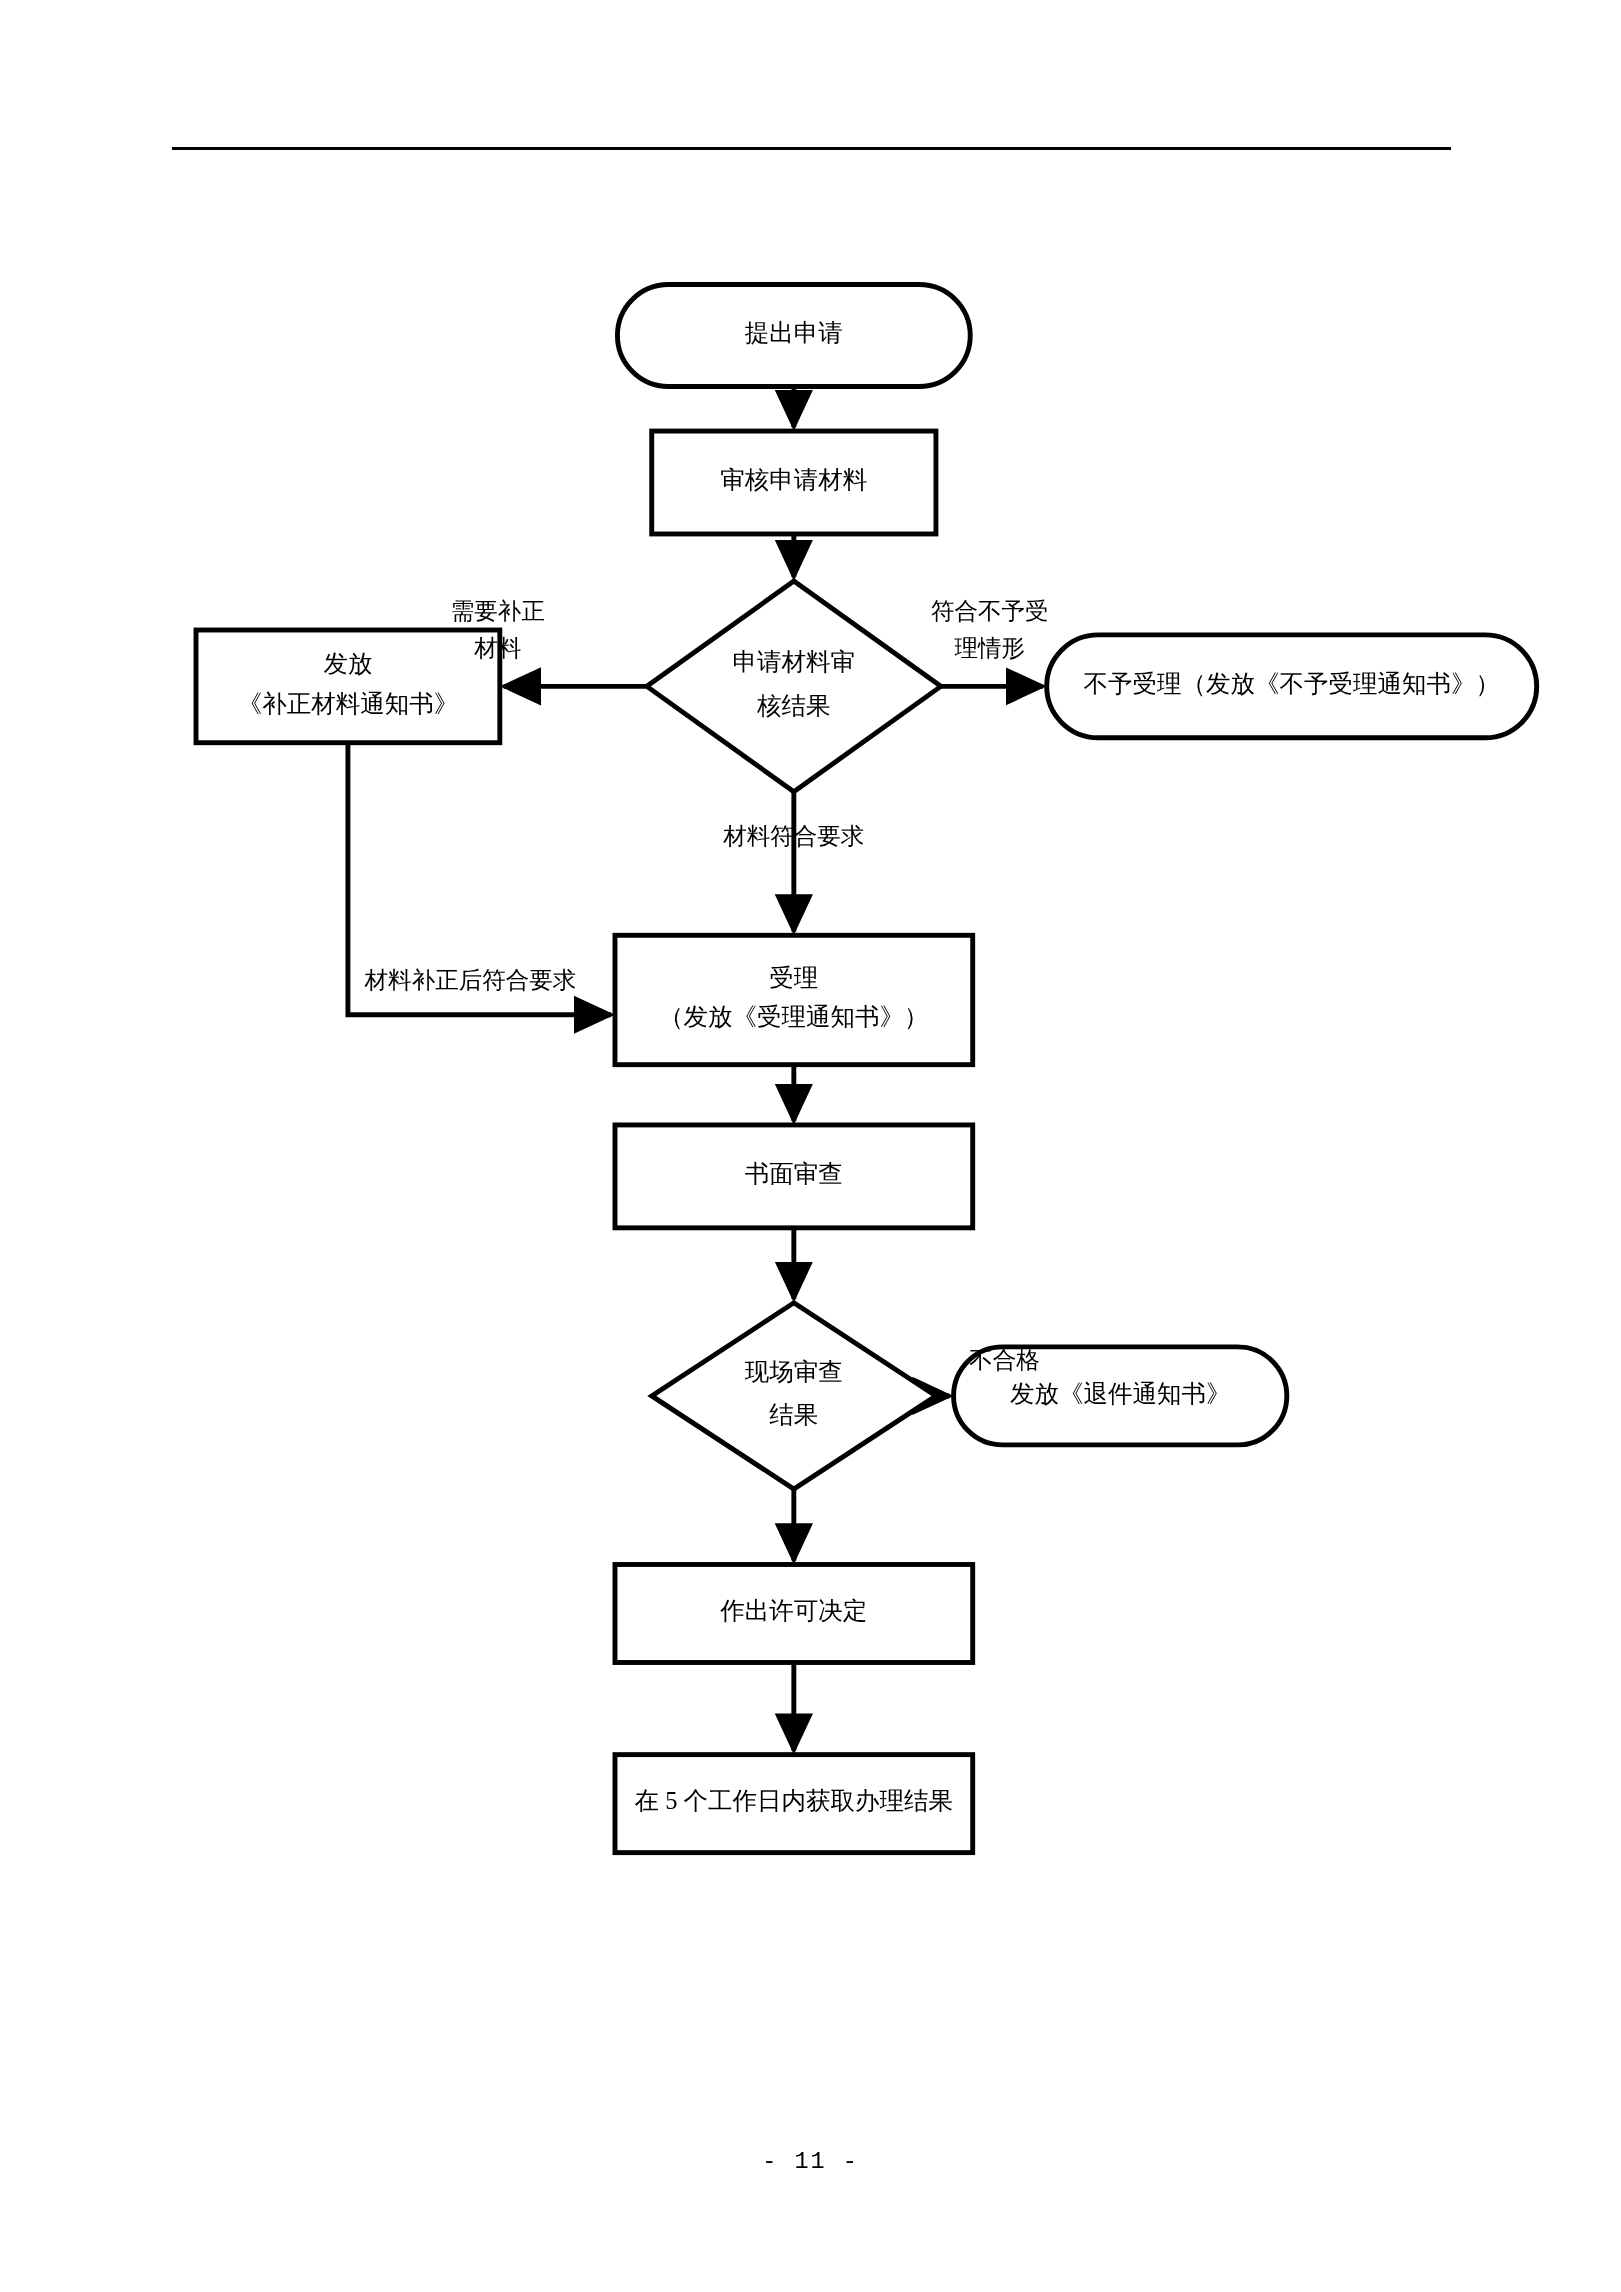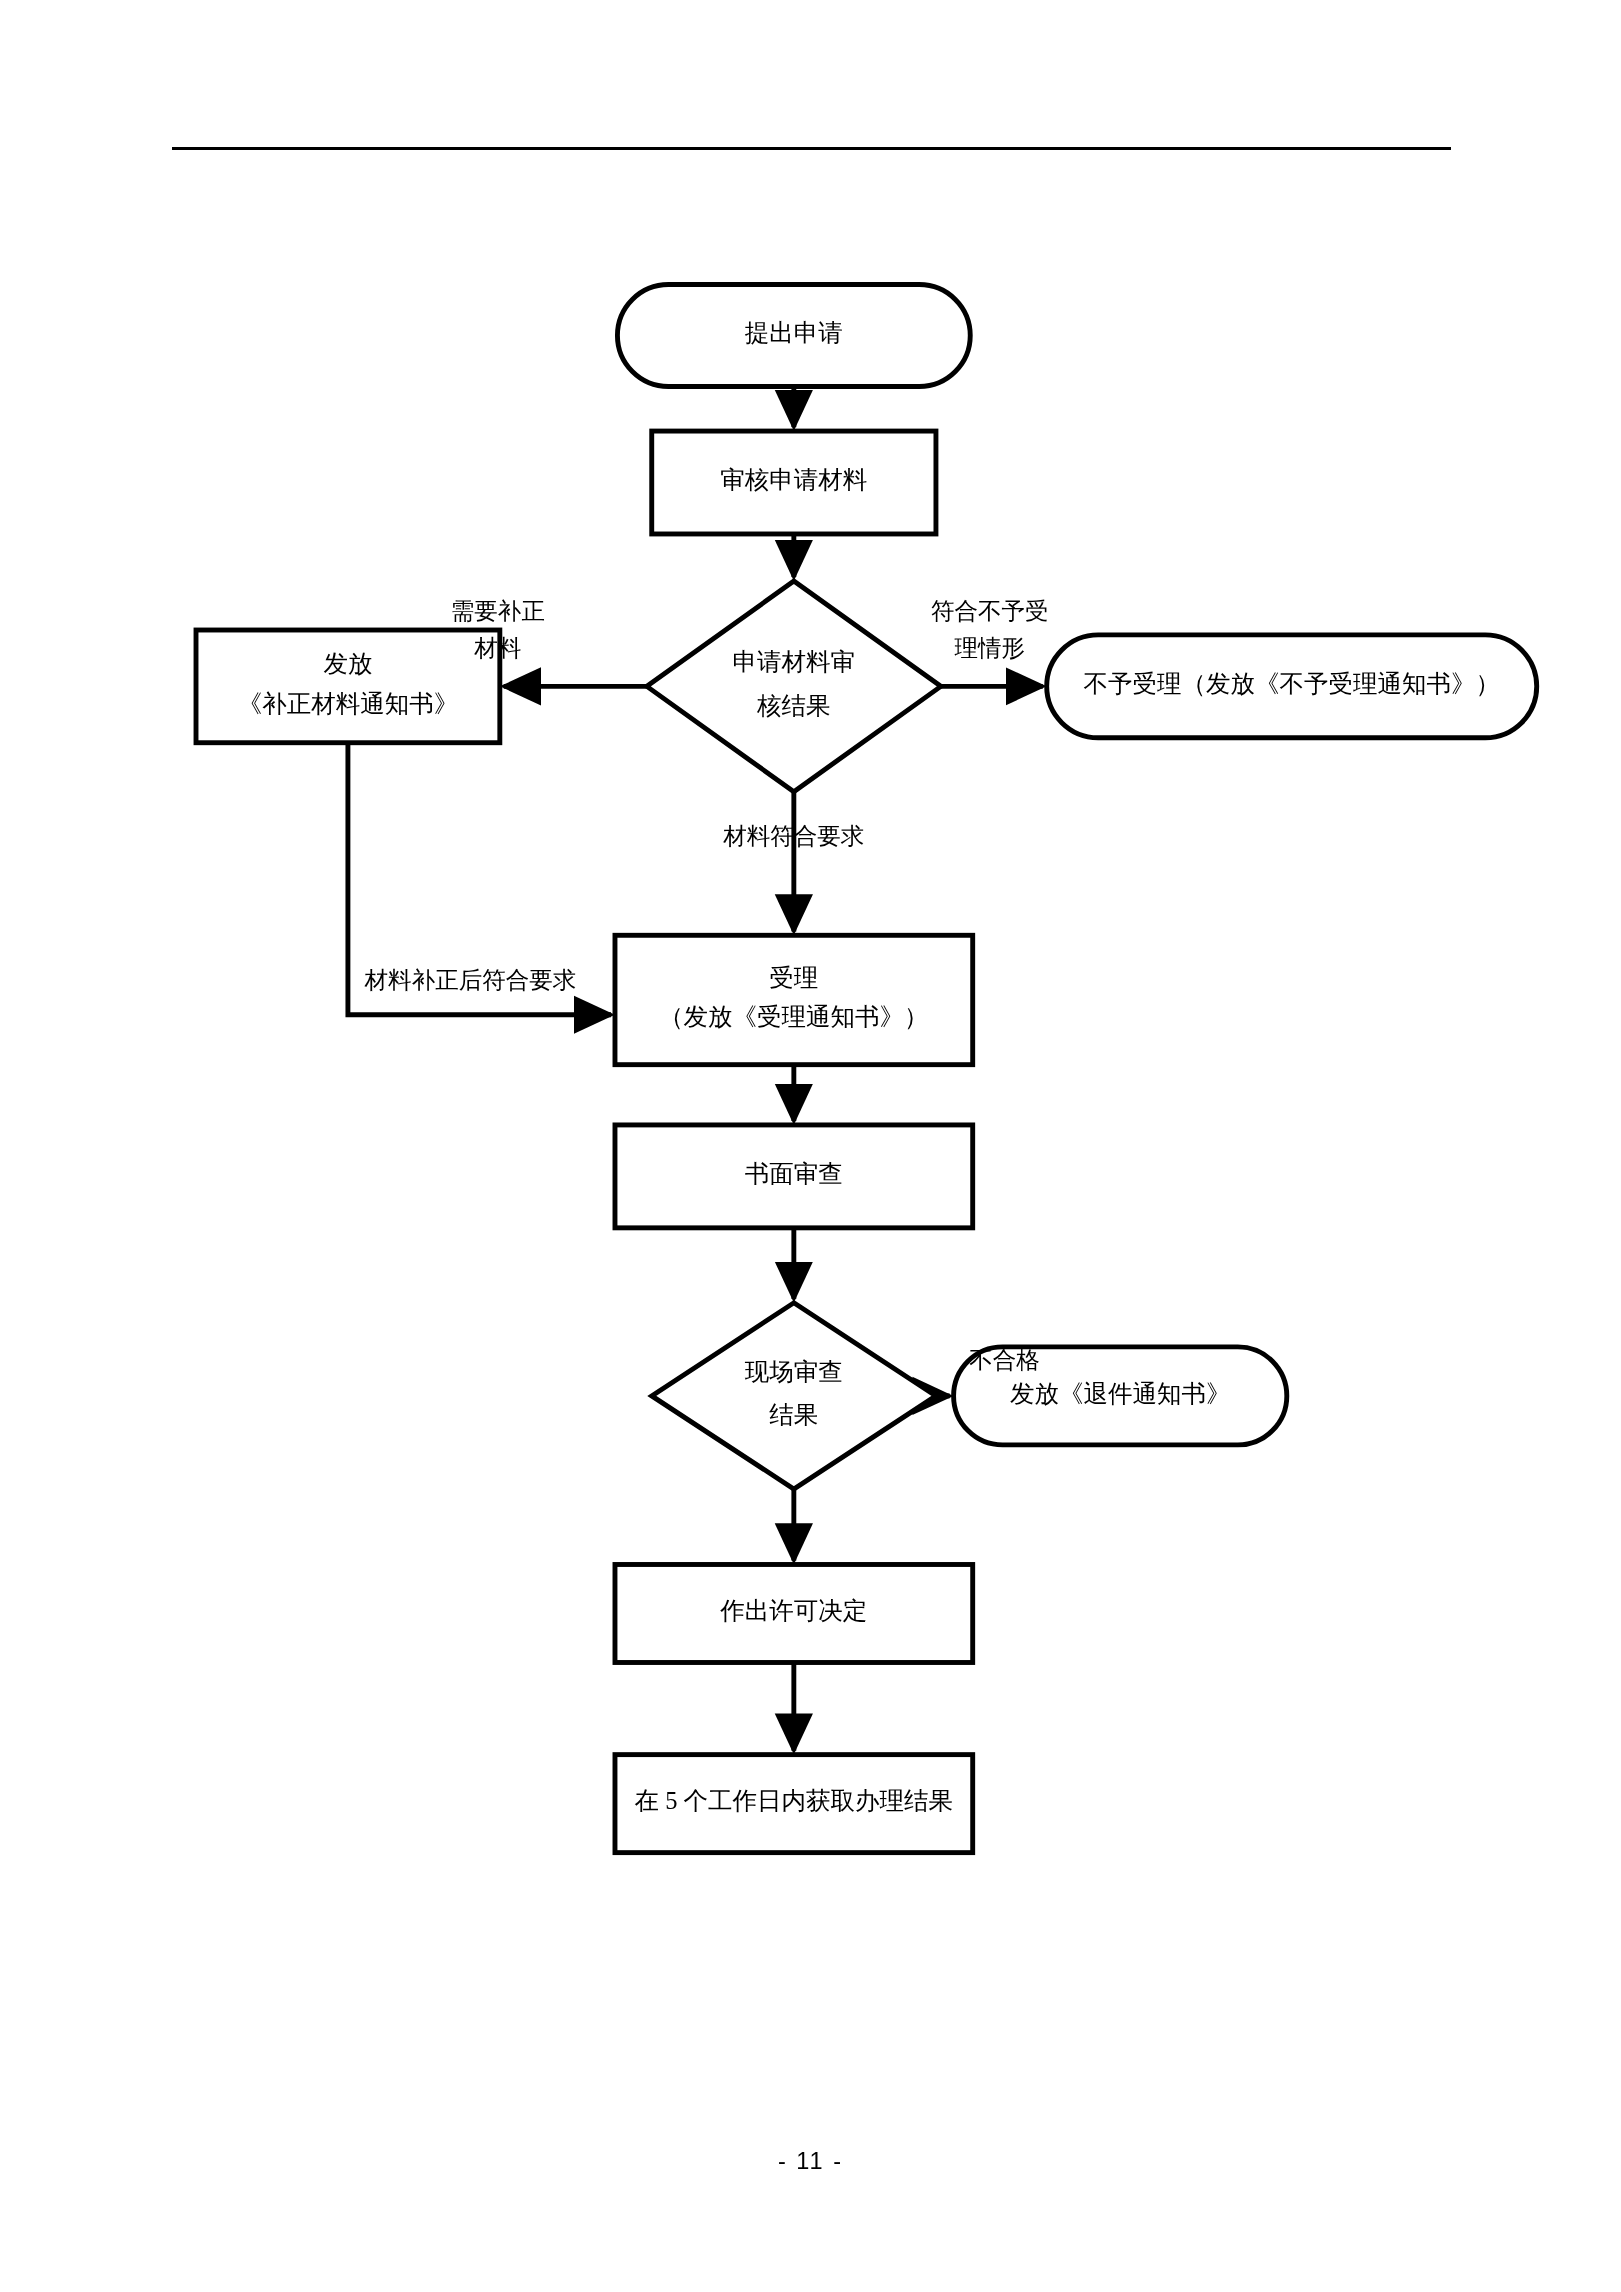--- a/index.html
+++ b/index.html
@@ -29,21 +29,21 @@
     height: 2.9px;
     background: #000000;
   }
   #footer-pageno {
     position: absolute;
     left: 0;
     top: 2148px;
     width: 1621px;
     text-align: center;
     font-size: 23.5px;
-    font-family: Liberation Sans, sans-serif;
+    font-family: Liberation Mono, monospace;
     letter-spacing: 2px;
   }
   #flow-svg {
     position: absolute;
     left: 0;
     top: 0;
     width: 1621px;
     height: 2293px;
   }
   .node-shape {

